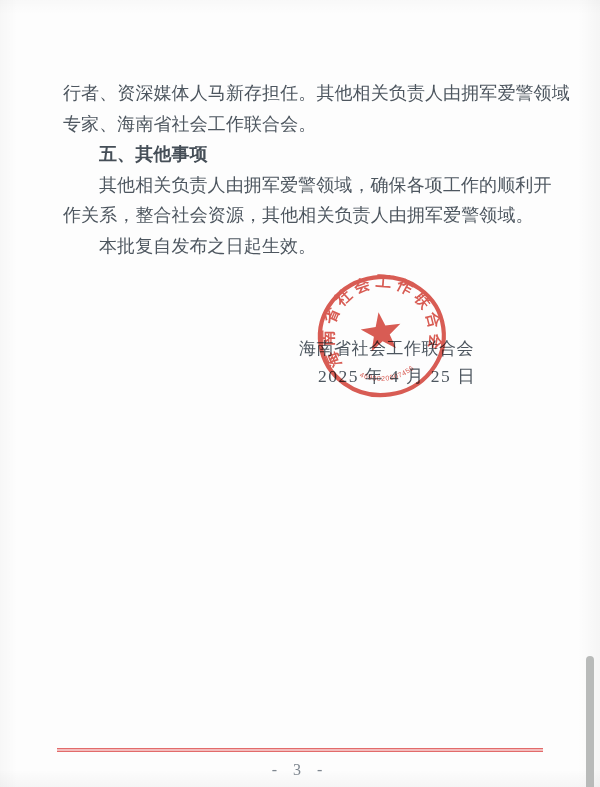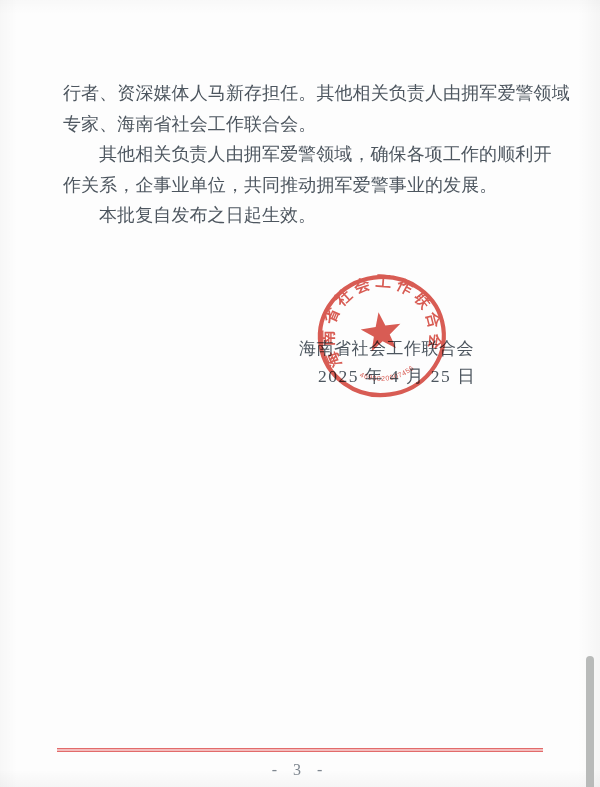--- a/index.html
+++ b/index.html
@@ -103,22 +103,23 @@
   }
 </style>
 </head>
 <body>
 
 <div class="scan-page">
 
   <div class="body-text">
     <div class="line">行者、资深媒体人马新存担任。其他相关负责人由拥军爱警领域</div>
     <div class="line">专家、海南省社会工作联合会。</div>
+    <div class="line indent bold">五、其他事项</div>
     <div class="line indent">其他相关负责人由拥军爱警领域，确保各项工作的顺利开</div>
-    <div class="line">作关系，企事业单位，共同推动拥军爱警事业的发展。</div>
+    <div class="line">作关系，整合社会资源，其他相关负责人由拥军爱警领域。</div>
     <div class="line indent">本批复自发布之日起生效。</div>
   </div>
 
   <div class="signature-org">海南省社会工作联合会</div>
   <div class="signature-date">2025 年 4 月 25 日</div>
 
   <div class="seal-wrap">
     <svg width="144" height="138" viewBox="0 0 144 138">
       <defs>
         <path id="arcTop" d="M 29.4,92 A 49,49 0 1 1 114.6,92" fill="none"></path>

